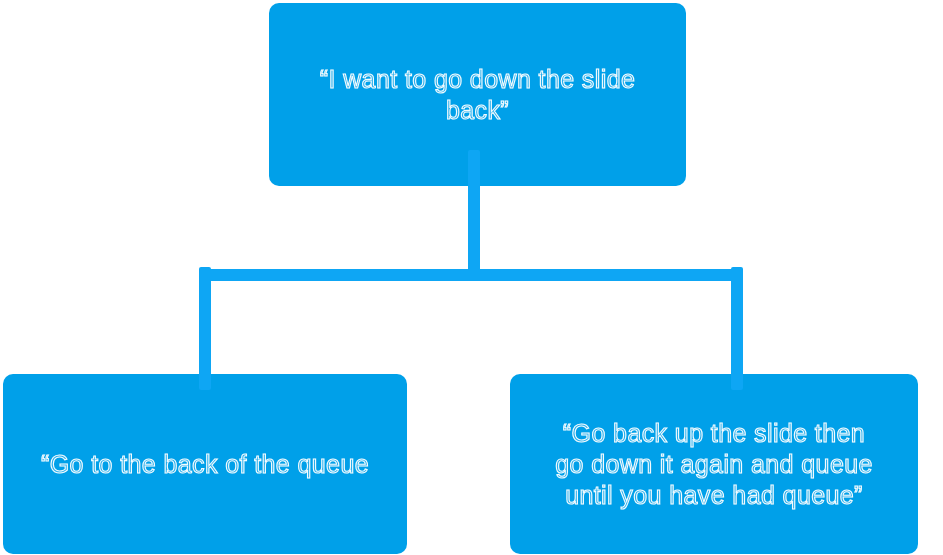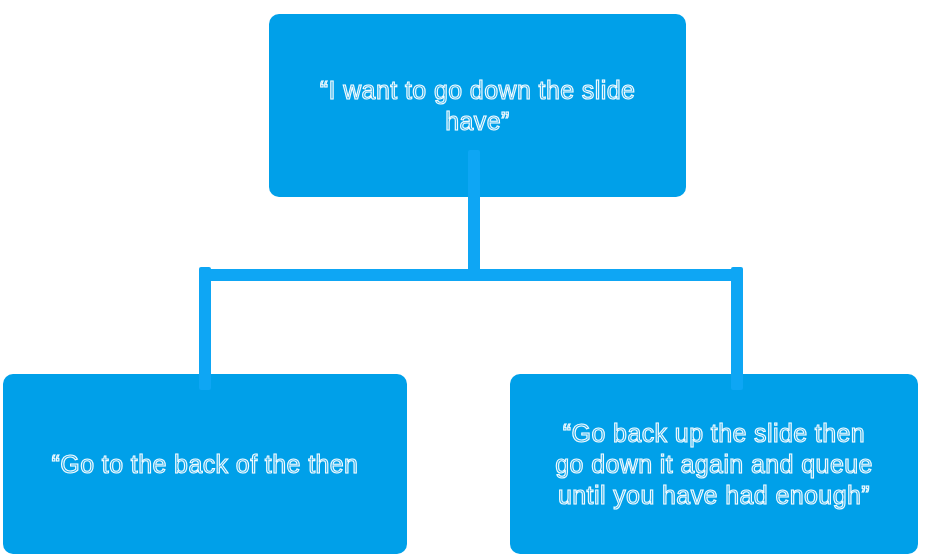--- a/index.html
+++ b/index.html
@@ -19,21 +19,21 @@
   }
   .node {
     position: absolute;
     background: var(--box-fill);
     border-radius: 10px;
     display: flex;
     align-items: center;
     justify-content: center;
     z-index: 1;
   }
-  #node-root  { left: 269px; top: 14px;   width: 417px; height: 183px; }
+  #node-root  { left: 269px; top: 3px;   width: 417px; height: 183px; }
   #node-left  { left: 3px;   top: 374px; width: 404px; height: 180px; }
   #node-right { left: 510px; top: 374px; width: 408px; height: 180px; }
   .node-text {
     text-align: center;
     font-size: 25px;
     line-height: 31px;
     letter-spacing: 0.4px;
     font-weight: 400;
     color: rgba(255,255,255,0.15);
     -webkit-text-stroke: 1.1px rgba(255,255,255,0.95);
@@ -57,31 +57,31 @@
 <div class="canvas">
 
   <div class="connector" id="conn-root-stem"></div>
   <div class="connector" id="conn-bar"></div>
   <div class="connector" id="conn-left-stem"></div>
   <div class="connector" id="conn-right-stem"></div>
 
   <div class="node" id="node-root">
     <div class="node-text">
       <span class="line">“I want to go down the slide</span>
-      <span class="line">have”</span>
+      <span class="line">back”</span>
     </div>
   </div>
 
   <div class="node" id="node-left">
     <div class="node-text">
-      <span class="line">“Go to the back of the then</span>
+      <span class="line">“Go to the back of the queue</span>
     </div>
   </div>
 
   <div class="node" id="node-right">
     <div class="node-text">
       <span class="line">“Go back up the slide then</span>
       <span class="line">go down it again and queue</span>
-      <span class="line">until you have had enough”</span>
+      <span class="line">until you have had queue”</span>
     </div>
   </div>
 
 </div>
 
 </body></html>

